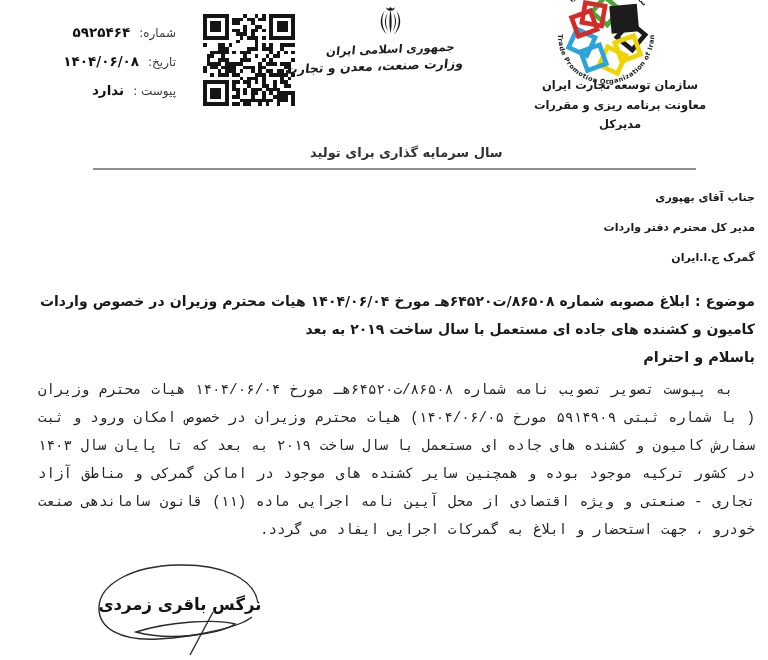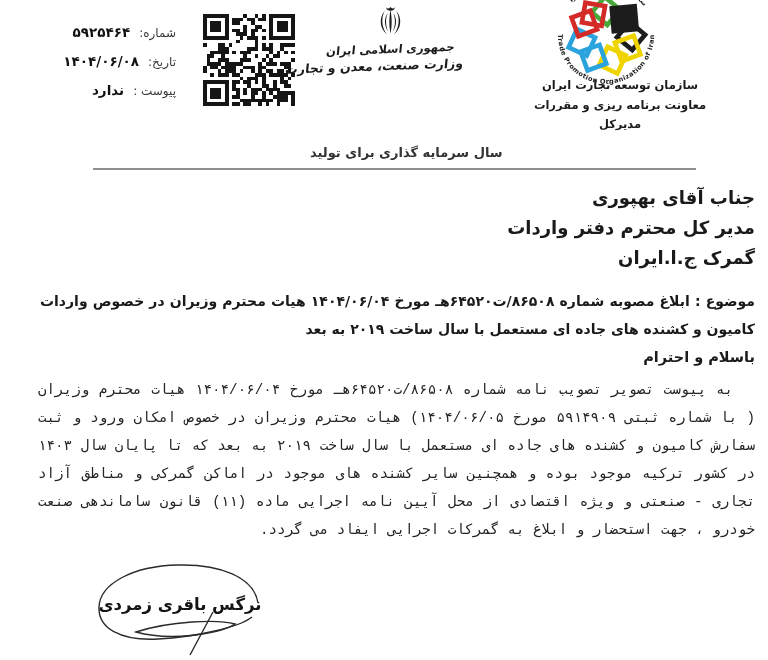--- a/index.html
+++ b/index.html
@@ -21,21 +21,21 @@
   .calli2{font-size:12.5px;font-weight:bold;color:#1c1c1c;transform:skewX(-8deg) rotate(-2deg);margin-top:2px;white-space:nowrap;}
   .slogan{position:absolute;left:310px;top:121px;width:205px;text-align:left;font-size:13px;font-weight:bold;color:#333;margin-top:24px;}
   
   .tpo-logo{position:absolute;left:546px;top:-24px;width:120px;height:120px;}
   .org-block{position:absolute;left:525px;top:76px;width:190px;text-align:center;}
   .org-line{font-size:11.5px;font-weight:bold;color:#1b1b1b;line-height:19.5px;white-space:nowrap;}
   
   .divider{position:absolute;left:93px;top:168px;width:603px;height:2px;background:#8f8f8f;}
   
   .recipient{position:absolute;top:183px;right:13px;text-align:right;}
-  .recipient div{font-size:18px;font-weight:bold;line-height:30px;color:#1a1a1a;}
+  .recipient div{font-size:11px;font-weight:bold;line-height:30px;color:#1a1a1a;}
   .subject{position:absolute;top:287px;right:13px;left:40px;font-size:14px;font-weight:bold;
            line-height:28px;text-align:justify;color:#1a1a1a;}
   .greeting{position:absolute;top:349px;right:13px;font-size:14.5px;font-weight:bold;color:#1a1a1a;}
   .body-par{position:absolute;top:376px;right:13px;left:38px;font-size:14.2px;line-height:28px;
             text-align:justify;color:#242424;text-indent:22px;font-family:Liberation Mono, monospace;}
   
   .sig{position:absolute;left:92px;top:561px;width:178px;height:100px;}
   .sig text{font-family:"DejaVu Sans",sans-serif;}
 </style>
 </head>

